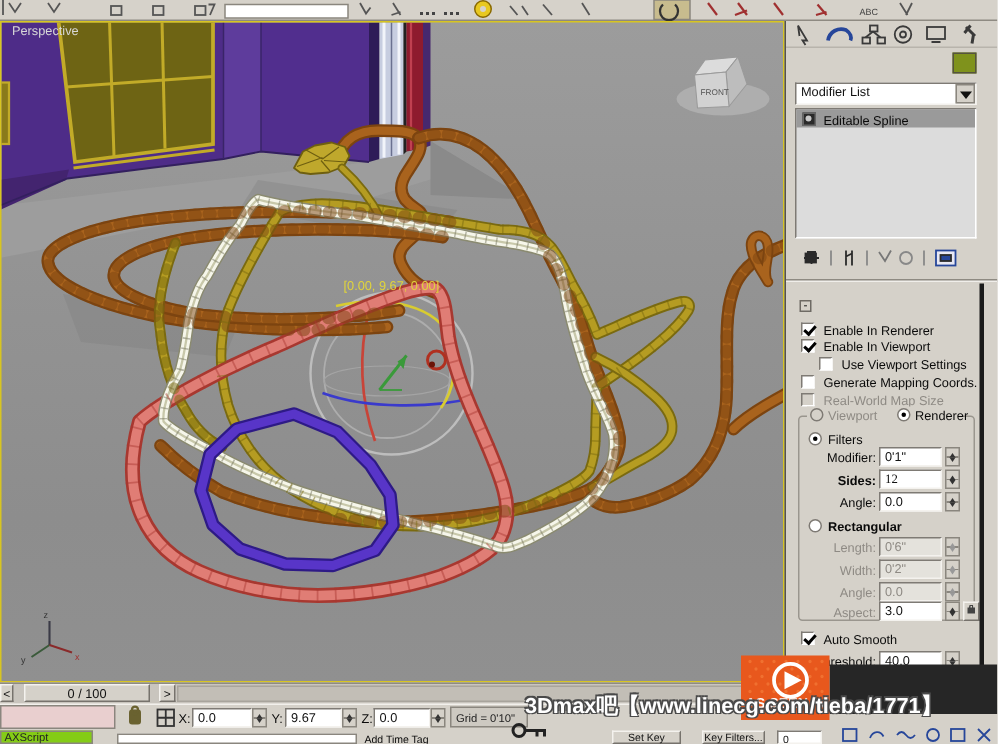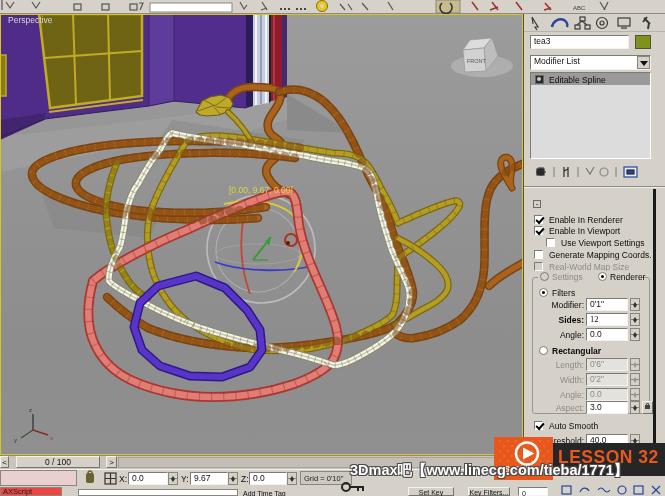--- a/index.html
+++ b/index.html
@@ -243,21 +243,20 @@
         <line x1="58" y1="7" x2="63" y2="11"></line>
       <circle cx="78" cy="9" r="5.5"></circle>
         <circle cx="78" cy="9" r="2"></circle>
       <rect x="94" y="4" width="12" height="8"></rect>
         <line x1="97" y1="14" x2="103" y2="14"></line>
       <path d="M 120,4 L 126,10 M 123,3 L 119,8 M 125,9 L 124,15" stroke-width="2"></path>
     </g>
     <rect x="0" y="17" width="141" height="1" fill="#b8b4ac"></rect>
   </svg>
 
-  <div class="fld" style="left:530px;top:35px;width:99px;height:14px;">tea3</div>
   <div class="abs" style="left:635px;top:35px;width:16px;height:14px;background:#7f921c;border:1px solid #55533e;"></div>
 
   <div class="fld" style="left:530px;top:55px;width:121px;height:15px;">Modifier List</div>
   <div class="abs" style="left:637px;top:56px;width:13px;height:13px;background:#d5d1c9;border:1px solid #8a867e;"></div>
   <div class="abs" style="left:640px;top:61px;width:0;height:0;border-left:4px solid transparent;border-right:4px solid transparent;border-top:5px solid #111;"></div>
 
   <div class="abs" style="left:530px;top:72px;width:121px;height:87px;background:#dcdcdc;border-top:1px solid #7e7a74;border-left:1px solid #7e7a74;border-bottom:1px solid #fff;border-right:1px solid #fff;"></div>
   <div class="abs" style="left:531px;top:73px;width:119px;height:12px;background:#9a9a9a;"></div>
   <div class="abs" style="left:535px;top:75px;width:9px;height:9px;background:#2a2a2a;border:1px solid #666;"></div>
   <div class="abs" style="left:537px;top:77px;width:4px;height:4px;background:#c8c8c8;border-radius:50%;"></div>
@@ -287,21 +286,21 @@
   <div class="cb" style="left:546px;top:238px;"></div>
     <div class="lbl" style="left:561px;top:238px;">Use Viewport Settings</div>
   <div class="cb" style="left:534px;top:250px;"></div>
     <div class="lbl" style="left:549px;top:250px;">Generate Mapping Coords.</div>
   <div class="cb" style="left:534px;top:262px;background:#d5d1c9;"></div>
     <div class="lbl gry" style="left:549px;top:262px;">Real-World Map Size</div>
 
   <div class="abs" style="left:532px;top:277px;width:118px;height:137px;border:1px solid #9a968e;border-radius:3px;"></div>
   <div class="abs" style="left:538px;top:271px;width:104px;height:11px;background:#d5d1c9;"></div>
   <div class="rad" style="left:540px;top:272px;background:#d5d1c9;"></div>
-    <div class="lbl gry" style="left:552px;top:272px;">Settings</div>
+    <div class="lbl gry" style="left:552px;top:272px;">Viewport</div>
   <div class="rad sel" style="left:598px;top:272px;"></div>
     <div class="lbl" style="left:610px;top:272px;">Renderer</div>
   <div class="rad sel" style="left:539px;top:288px;"></div>
     <div class="lbl" style="left:552px;top:288px;">Filters</div>
   <div class="lbl" style="left:536px;top:300px;width:48px;text-align:right;">Modifier:</div>
   <div class="fld" style="left:586px;top:298px;width:42px;height:13px;">0'1"</div>
   <div class="spn" style="left:630px;top:298px;height:13px;"></div>
   <div class="lbl" style="left:536px;top:315px;width:48px;text-align:right;font-weight:bold;">Sides:</div>
   <div class="fld" style="left:586px;top:313px;width:42px;height:13px;font-family:Liberation Serif, serif;">12</div>
   <div class="spn" style="left:630px;top:313px;height:13px;"></div>
@@ -334,21 +333,21 @@
   <div class="abs" style="left:653px;top:189px;width:3px;height:290px;background:#1a1a1a;"></div>
 
   <div class="abs" id="trackrow" style="left:0;top:455px;width:523px;height:14px;background:#c9c5be;border-top:1px solid #8e8a82;"></div>
   <div class="btn" style="left:0;top:456px;width:9px;height:12px;font-size:8px;line-height:11px;">&lt;</div>
   <div class="btn" style="left:16px;top:456px;width:84px;height:12px;font-size:8.5px;line-height:11px;">0 / 100</div>
   <div class="btn" style="left:106px;top:456px;width:11px;height:12px;font-size:8px;line-height:11px;">&gt;</div>
   <div class="abs" style="left:118px;top:457px;width:404px;height:11px;background:#c2beb6;border:1px solid #a8a49c;"></div>
 
   <div class="abs" id="statusrow" style="left:0;top:469px;width:665px;height:27px;background:#d5d1c9;border-top:1px solid #f2f0ec;"></div>
   <div class="abs" style="left:0;top:470px;width:77px;height:16px;background:#e9cfcf;border:1px solid #8a867e;"></div>
-  <div class="abs" style="left:0;top:487px;width:62px;height:9px;background:#ef4444;border:1px solid #8a867e;font-size:7.5px;color:#222;line-height:8px;padding-left:2px;">AXScript</div>
+  <div class="abs" style="left:0;top:487px;width:62px;height:9px;background:#84cc16;border:1px solid #8a867e;font-size:7.5px;color:#222;line-height:8px;padding-left:2px;">AXScript</div>
   <svg class="abs" style="left:80px;top:470px;" width="40" height="18">
     <rect x="6" y="3" width="8" height="10" rx="2" fill="#6a6230"></rect>
     <rect x="8" y="1" width="4" height="5" rx="2" fill="none" stroke="#6a6230" stroke-width="1.5"></rect>
     <rect x="25" y="3" width="11" height="11" fill="none" stroke="#333" stroke-width="1.2"></rect>
     <path d="M 30.5,3 L 30.5,14 M 25,8.5 L 36,8.5" stroke="#333" stroke-width="1.2"></path>
   </svg>
   <div class="lbl" style="left:119px;top:474px;">X:</div>
   <div class="fld" style="left:128px;top:472px;width:40px;height:13px;">0.0</div>
   <div class="spn" style="left:168px;top:472px;height:13px;"></div>
   <div class="lbl" style="left:181px;top:474px;">Y:</div>
@@ -374,21 +373,20 @@
       <rect x="2" y="2" width="9" height="8"></rect>
         <path d="M 20,8 C 22,3 27,3 29,7"></path>
       <path d="M 38,6 q 3,-4 6,0 q 3,4 6,0"></path>
         <circle cx="62" cy="6" r="4"></circle>
       <rect x="74" y="2" width="9" height="8"></rect>
         <path d="M 92,2 l 8,8 m 0,-8 l -8,8"></path>
     </g>
   </svg>
 
   <div class="abs" style="left:553px;top:443px;width:112px;height:33px;background:#262626;"></div>
-  <div class="abs" style="left:558px;top:447px;width:107px;height:22px;font-size:17.5px;font-weight:bold;color:#e8571e;letter-spacing:0.5px;">LESSON 32</div>
   <div class="abs" id="badge" style="left:494px;top:437px;width:59px;height:43px;background:#e8581d;"></div>
   <svg class="abs" style="left:494px;top:437px;" width="59" height="43">
     <g fill="#f07030">
       <circle cx="6" cy="4" r="1.1"></circle>
         <circle cx="14" cy="4" r="1.1"></circle>
         <circle cx="22" cy="4" r="1.1"></circle>
         <circle cx="30" cy="4" r="1.1"></circle>
         <circle cx="38" cy="4" r="1.1"></circle>
         <circle cx="46" cy="4" r="1.1"></circle>
         <circle cx="54" cy="4" r="1.1"></circle>

